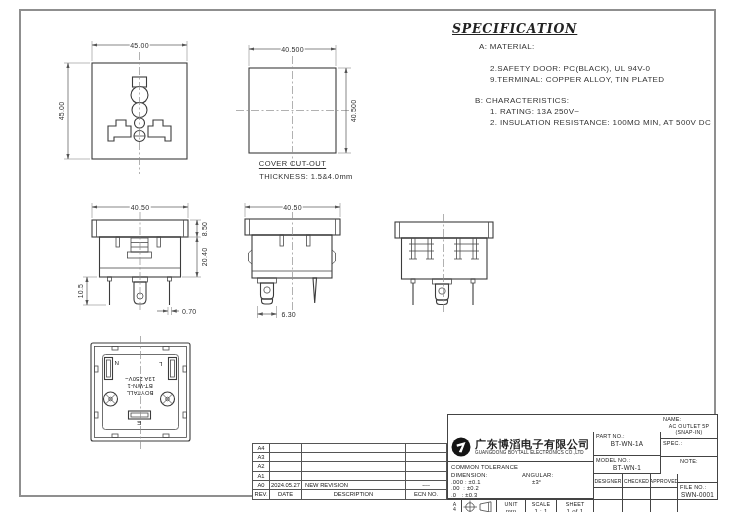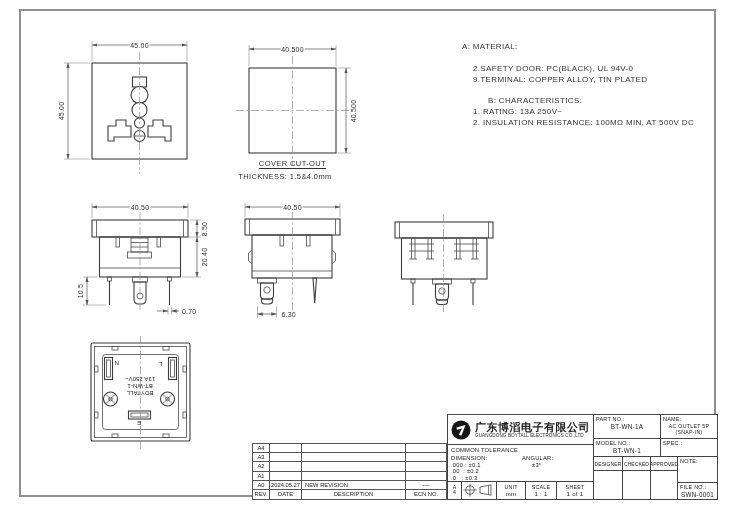--- a/index.html
+++ b/index.html
@@ -12,34 +12,34 @@
   .th{fill:none;stroke:#4a4a4a;stroke-width:0.8;}
   .dl{stroke:#555;stroke-width:0.7;fill:none;}
   .xl{stroke:#8a8a8a;stroke-width:0.6;}
   .cl{stroke:#8f8f8f;stroke-width:0.7;stroke-dasharray:8 2.5 2 2.5;fill:none;}
   .dim{position:absolute;font-size:7px;color:#2e2e2e;background:#fff;padding:0 1px;white-space:nowrap;letter-spacing:0.2px;transform:translate(-50%,-50%);}
   .dim.v{transform:translate(-50%,-50%) rotate(-90deg);}
   .dim.l{transform:translate(0,-50%);}
   .view-label{position:absolute;transform:translateX(-50%);font-size:7.5px;color:#2e2e2e;letter-spacing:0.4px;white-space:nowrap;}
   .underlined{text-decoration:underline;text-underline-offset:2px;}
   .spec-title{position:absolute;left:452px;top:21px;font-family:"DejaVu Serif",serif;font-style:italic;font-weight:bold;font-size:12.5px;letter-spacing:0.8px;text-decoration:underline;color:#222;}
-  .spec-line{position:absolute;font-size:8px;letter-spacing:0.35px;color:#333;white-space:nowrap;}
+  .spec-line{position:absolute;font-size:8px;letter-spacing:0.35px;color:#333;white-space:nowrap;margin-left:17px;}
   .rl{position:absolute;font-size:6.2px;color:#222;white-space:nowrap;}
   .r180{transform:rotate(180deg);}
   .brand-block{position:absolute;left:117px;top:376px;width:46px;text-align:center;font-size:5.8px;line-height:6.8px;color:#222;letter-spacing:0.2px;transform:rotate(180deg);}
   
   .rev-table{position:absolute;left:252px;top:443px;width:195px;height:57px;border:1px solid #555;box-sizing:border-box;display:grid;grid-template-columns:17px 32px 104px 1fr;grid-template-rows:repeat(6,1fr);background:#fff;}
   .rev-cell{border-right:1px solid #555;border-bottom:1px solid #555;font-size:5.8px;color:#222;display:flex;align-items:center;justify-content:center;overflow:hidden;white-space:nowrap;}
   .rev-cell.lc{border-right:none;}
   .rev-cell.lr{border-bottom:none;}
   .rev-cell.left{justify-content:flex-start;padding-left:3px;}
   
   .title-block{position:absolute;left:447px;top:414px;width:271px;height:86px;border:1px solid #444;box-sizing:border-box;background:#fff;color:#222;}
   .tb-cell{position:absolute;box-sizing:border-box;overflow:hidden;}
-  .br{border-right:1px solid #444;}
+  .br{border-right:1px solid #444;margin-top:17px;}
   .bb{border-bottom:1px solid #444;}
   .tb-label{font-size:5.5px;padding:1px 2px;letter-spacing:0.2px;white-space:nowrap;}
   .tb-value{font-size:6.3px;text-align:center;letter-spacing:0.3px;white-space:nowrap;}
   .tb-hdr{display:flex;align-items:center;justify-content:center;font-size:5px;letter-spacing:0.1px;}
   .company{display:flex;align-items:center;gap:3px;padding:2px 2px;height:100%;box-sizing:border-box;}
   .cn{font-size:11px;font-weight:bold;letter-spacing:0.5px;line-height:12px;white-space:nowrap;}
   .en{font-size:4.6px;letter-spacing:0.1px;white-space:nowrap;}
   .tol-line{position:absolute;font-size:5.8px;white-space:pre;color:#222;letter-spacing:0.2px;}
   .paper-cell{text-align:center;font-size:5.2px;line-height:5.8px;padding-top:2.5px;}
   .uss-label{font-size:5.3px;text-align:center;margin-top:1.5px;letter-spacing:0.2px;}
@@ -230,35 +230,36 @@
   <div class="dim v" style="left:353px;top:110.5px">40.500</div>
   <div class="dim" style="left:140px;top:207px">40.50</div>
   <div class="dim v" style="left:204px;top:228.5px">8.50</div>
   <div class="dim v" style="left:204px;top:257px">20.40</div>
   <div class="dim v" style="left:80px;top:291px">10.5</div>
   <div class="dim l" style="left:181px;top:311px">0.70</div>
   <div class="dim" style="left:292.5px;top:207px">40.50</div>
   <div class="dim l" style="left:280.5px;top:314px">6.30</div>
 
   <div class="view-label underlined" style="left:292.5px;top:159px">COVER CUT-OUT</div>
-  <div class="view-label" style="left:285px;top:172px">THICKNESS: 1.5&amp;4.0mm</div>
+  <div class="view-label" style="left:306px;top:172px">THICKNESS: 1.5&amp;4.0mm</div>
 
   <div class="rl" style="left:114.5px;top:359px">N</div>
   <div class="rl r180" style="left:158.5px;top:361px">L</div>
   <div class="rl r180" style="left:136.5px;top:419.5px">E</div>
   <div class="brand-block">
     <div>BOYTALL</div>
     <div>BT-WN-1</div>
     <div>13A 250V~</div>
   </div>
 
+  <div class="spec-title">SPECIFICATION</div>
   <div class="spec-line" style="left:462px;top:42px">A: MATERIAL:</div>
   <div class="spec-line" style="left:473px;top:64px">2.SAFETY DOOR: PC(BLACK), UL 94V-0</div>
   <div class="spec-line" style="left:473px;top:75px">9.TERMINAL: COPPER ALLOY, TIN PLATED</div>
-  <div class="spec-line" style="left:488px;top:96px">B: CHARACTERISTICS:</div>
+  <div class="spec-line" style="left:458px;top:96px">B: CHARACTERISTICS:</div>
   <div class="spec-line" style="left:473px;top:107px">1. RATING: 13A 250V~</div>
   <div class="spec-line" style="left:473px;top:118px">2. INSULATION RESISTANCE: 100MΩ MIN, AT 500V DC</div>
 
   <div class="rev-table">
     <div class="rev-cell">A4</div>
     <div class="rev-cell"></div>
     <div class="rev-cell left"></div>
     <div class="rev-cell lc"></div>
     <div class="rev-cell">A3</div>
     <div class="rev-cell"></div>

